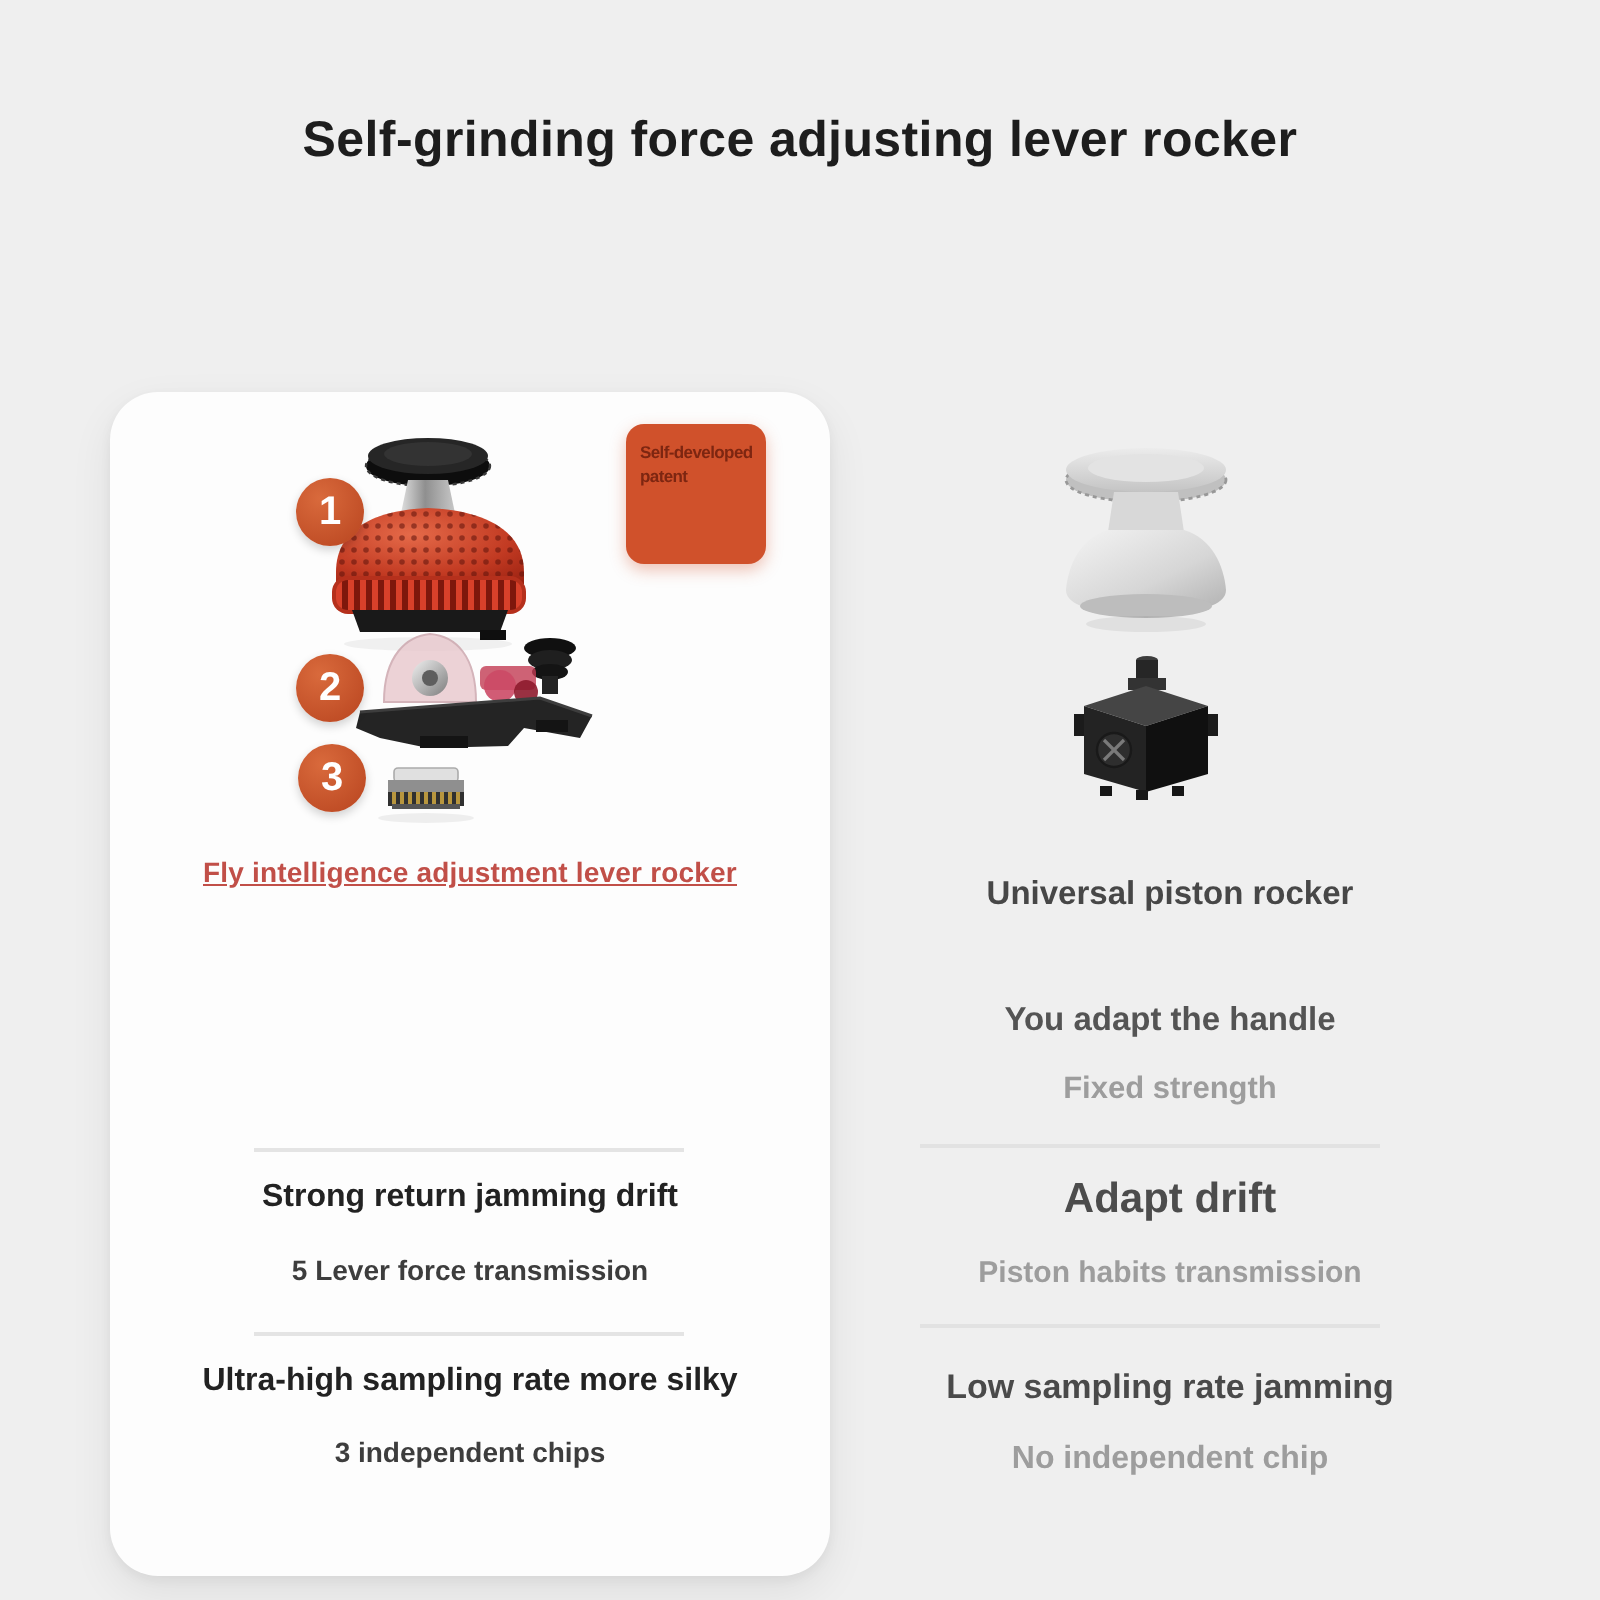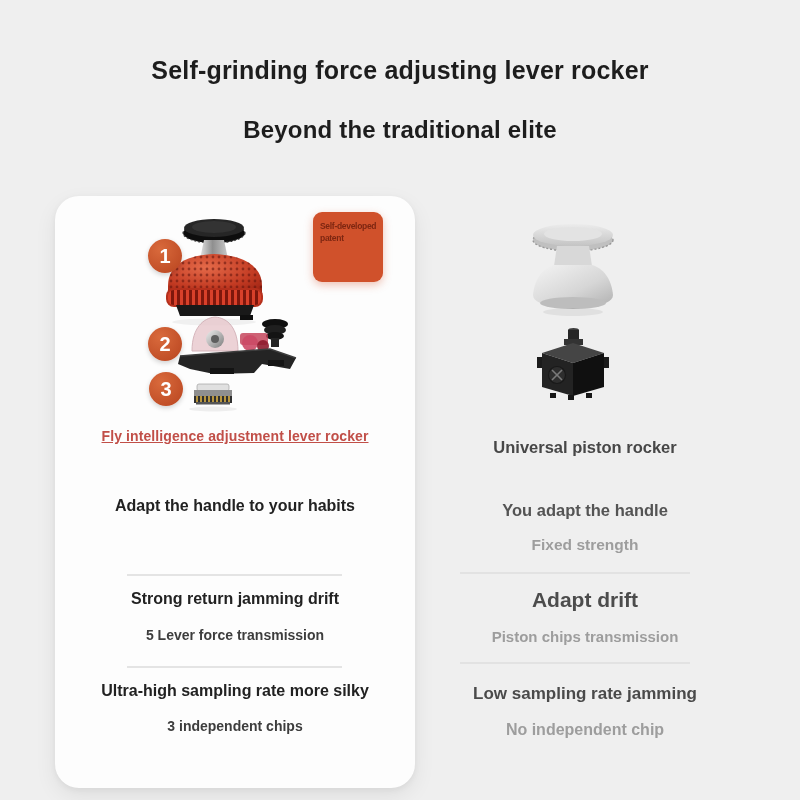--- a/index.html
+++ b/index.html
@@ -77,21 +77,20 @@
   .rc-t3{top:684px;font-size:17px;color:#4a4a4a;} .rc-s3{top:721px;font-size:16px;}
   .rc-divider{position:absolute;left:460px;width:230px;height:2px;background:#e2e2e2;}
   .rc-d1{top:572px;} .rc-d2{top:662px;}
 </style>
 </head>
 <body>
 
 <div class="canvas">
 
   <div class="hdr-title">Self-grinding force adjusting lever rocker</div>
-  <div class="hdr-subtitle">Beyond the traditional elite</div>
 
   <section class="card">
 
     <svg class="illus-left" viewBox="0 0 180 210">
       <defs>
         <linearGradient id="gSteel" x1="0" y1="0" x2="1" y2="0">
           <stop offset="0" stop-color="#e2e2e2"></stop>
             <stop offset=".45" stop-color="#8f8f8f"></stop>
             <stop offset="1" stop-color="#c9c9c9"></stop>
         </linearGradient>
@@ -160,21 +159,20 @@
     </svg>
 
     <div class="badge">Self-developed patent</div>
 
     <div class="marker m1">1</div>
     <div class="marker m2">2</div>
     <div class="marker m3">3</div>
 
     <div class="card-heading">Fly intelligence adjustment lever rocker</div>
 
-    <div class="row-title t1">Adapt the handle to your habits</div>
     <div class="divider d1"></div>
 
     <div class="row-title t2">Strong return jamming drift</div>
     <div class="row-sub s2">5 Lever force transmission</div>
     <div class="divider d2"></div>
 
     <div class="row-title t3">Ultra-high sampling rate more silky</div>
     <div class="row-sub s3">3 independent chips</div>
   </section>
 
@@ -221,19 +219,19 @@
       </g>
     </svg>
 
     <div class="rc-text rc-heading">Universal piston rocker</div>
 
     <div class="rc-text rc-title rc-t1">You adapt the handle</div>
     <div class="rc-text rc-sub rc-s1">Fixed strength</div>
     <div class="rc-divider rc-d1"></div>
 
     <div class="rc-text rc-title rc-t2">Adapt drift</div>
-    <div class="rc-text rc-sub rc-s2">Piston chips transmission</div>
+    <div class="rc-text rc-sub rc-s2">Piston habits transmission</div>
     <div class="rc-divider rc-d2"></div>
 
     <div class="rc-text rc-title rc-t3">Low sampling rate jamming</div>
     <div class="rc-text rc-sub rc-s3">No independent chip</div>
   </section>
 </div>
 
 </body></html>

